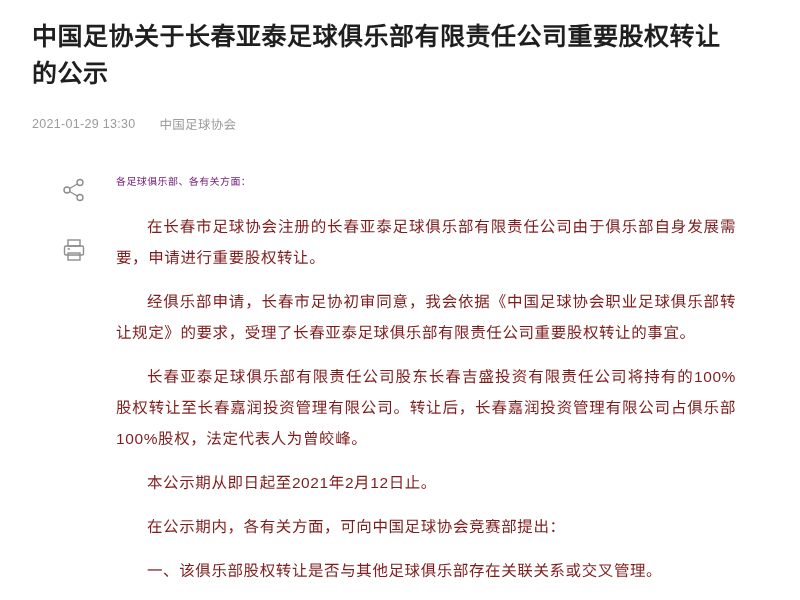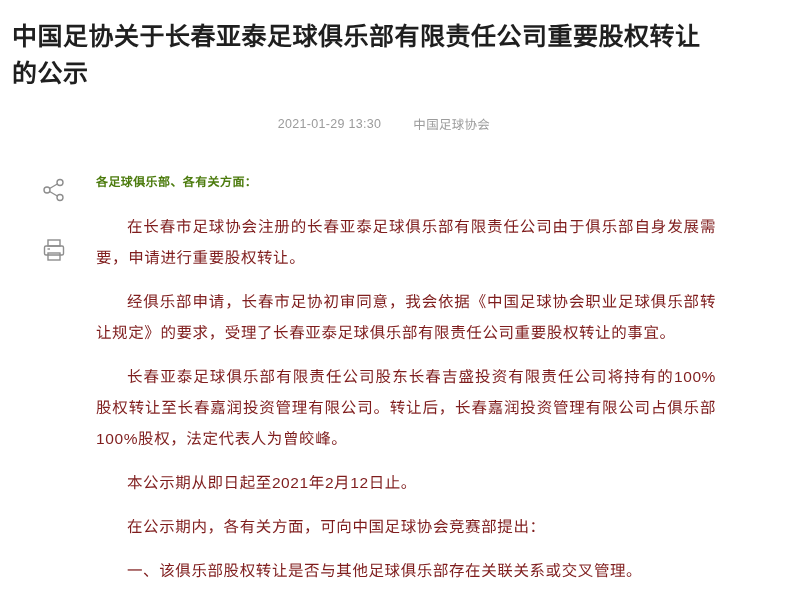--- a/index.html
+++ b/index.html
@@ -13,40 +13,39 @@
     overflow: hidden;
     font-family: "Liberation Sans", "DejaVu Sans", sans-serif;
     color: #2b2b2b;
   }
   .page {
     position: relative;
     width: 800px;
     height: 600px;
     background: #ffffff;
     box-sizing: border-box;
-    padding: 18px 44px 0 12px;
+    padding: 18px 44px 0 32px;
   }
   .title {
     font-size: 25px;
     line-height: 37px;
     font-weight: bold;
     color: #1f1f1f;
     letter-spacing: 0.5px;
     margin: 0 0 0 0;
     max-width: 700px;
   }
   .meta {
     margin-top: 22px;
     font-size: 12.5px;
     color: #9b9b9b;
     display: flex;
     align-items: center;
-    gap: 32px;
+    gap: 24px;
     letter-spacing: 0.3px;
-    justify-content: center;
   }
   .meta span {
     white-space: nowrap;
   }
   .body-area {
     display: flex;
     margin-top: 34px;
   }
   .tool-rail {
     width: 84px;
@@ -66,23 +65,23 @@
     color: #8d8d8d;
   }
   .tool-btn svg {
     display: block;
   }
   .content {
     flex: 1 1 auto;
     max-width: 620px;
   }
   .lead {
-    font-size: 12px;
-    font-weight: bold;
-    color: #4d7c0f;
+    font-size: 10px;
+    font-weight: normal;
+    color: #701a75;
     line-height: 30px;
     margin: 0 0 14px 0;
     letter-spacing: 0.4px;
   }
   .para {
     font-size: 15.5px;
     line-height: 31px;
     color: #7f1d1d;
     margin: 0 0 13px 0;
     text-indent: 2em;

